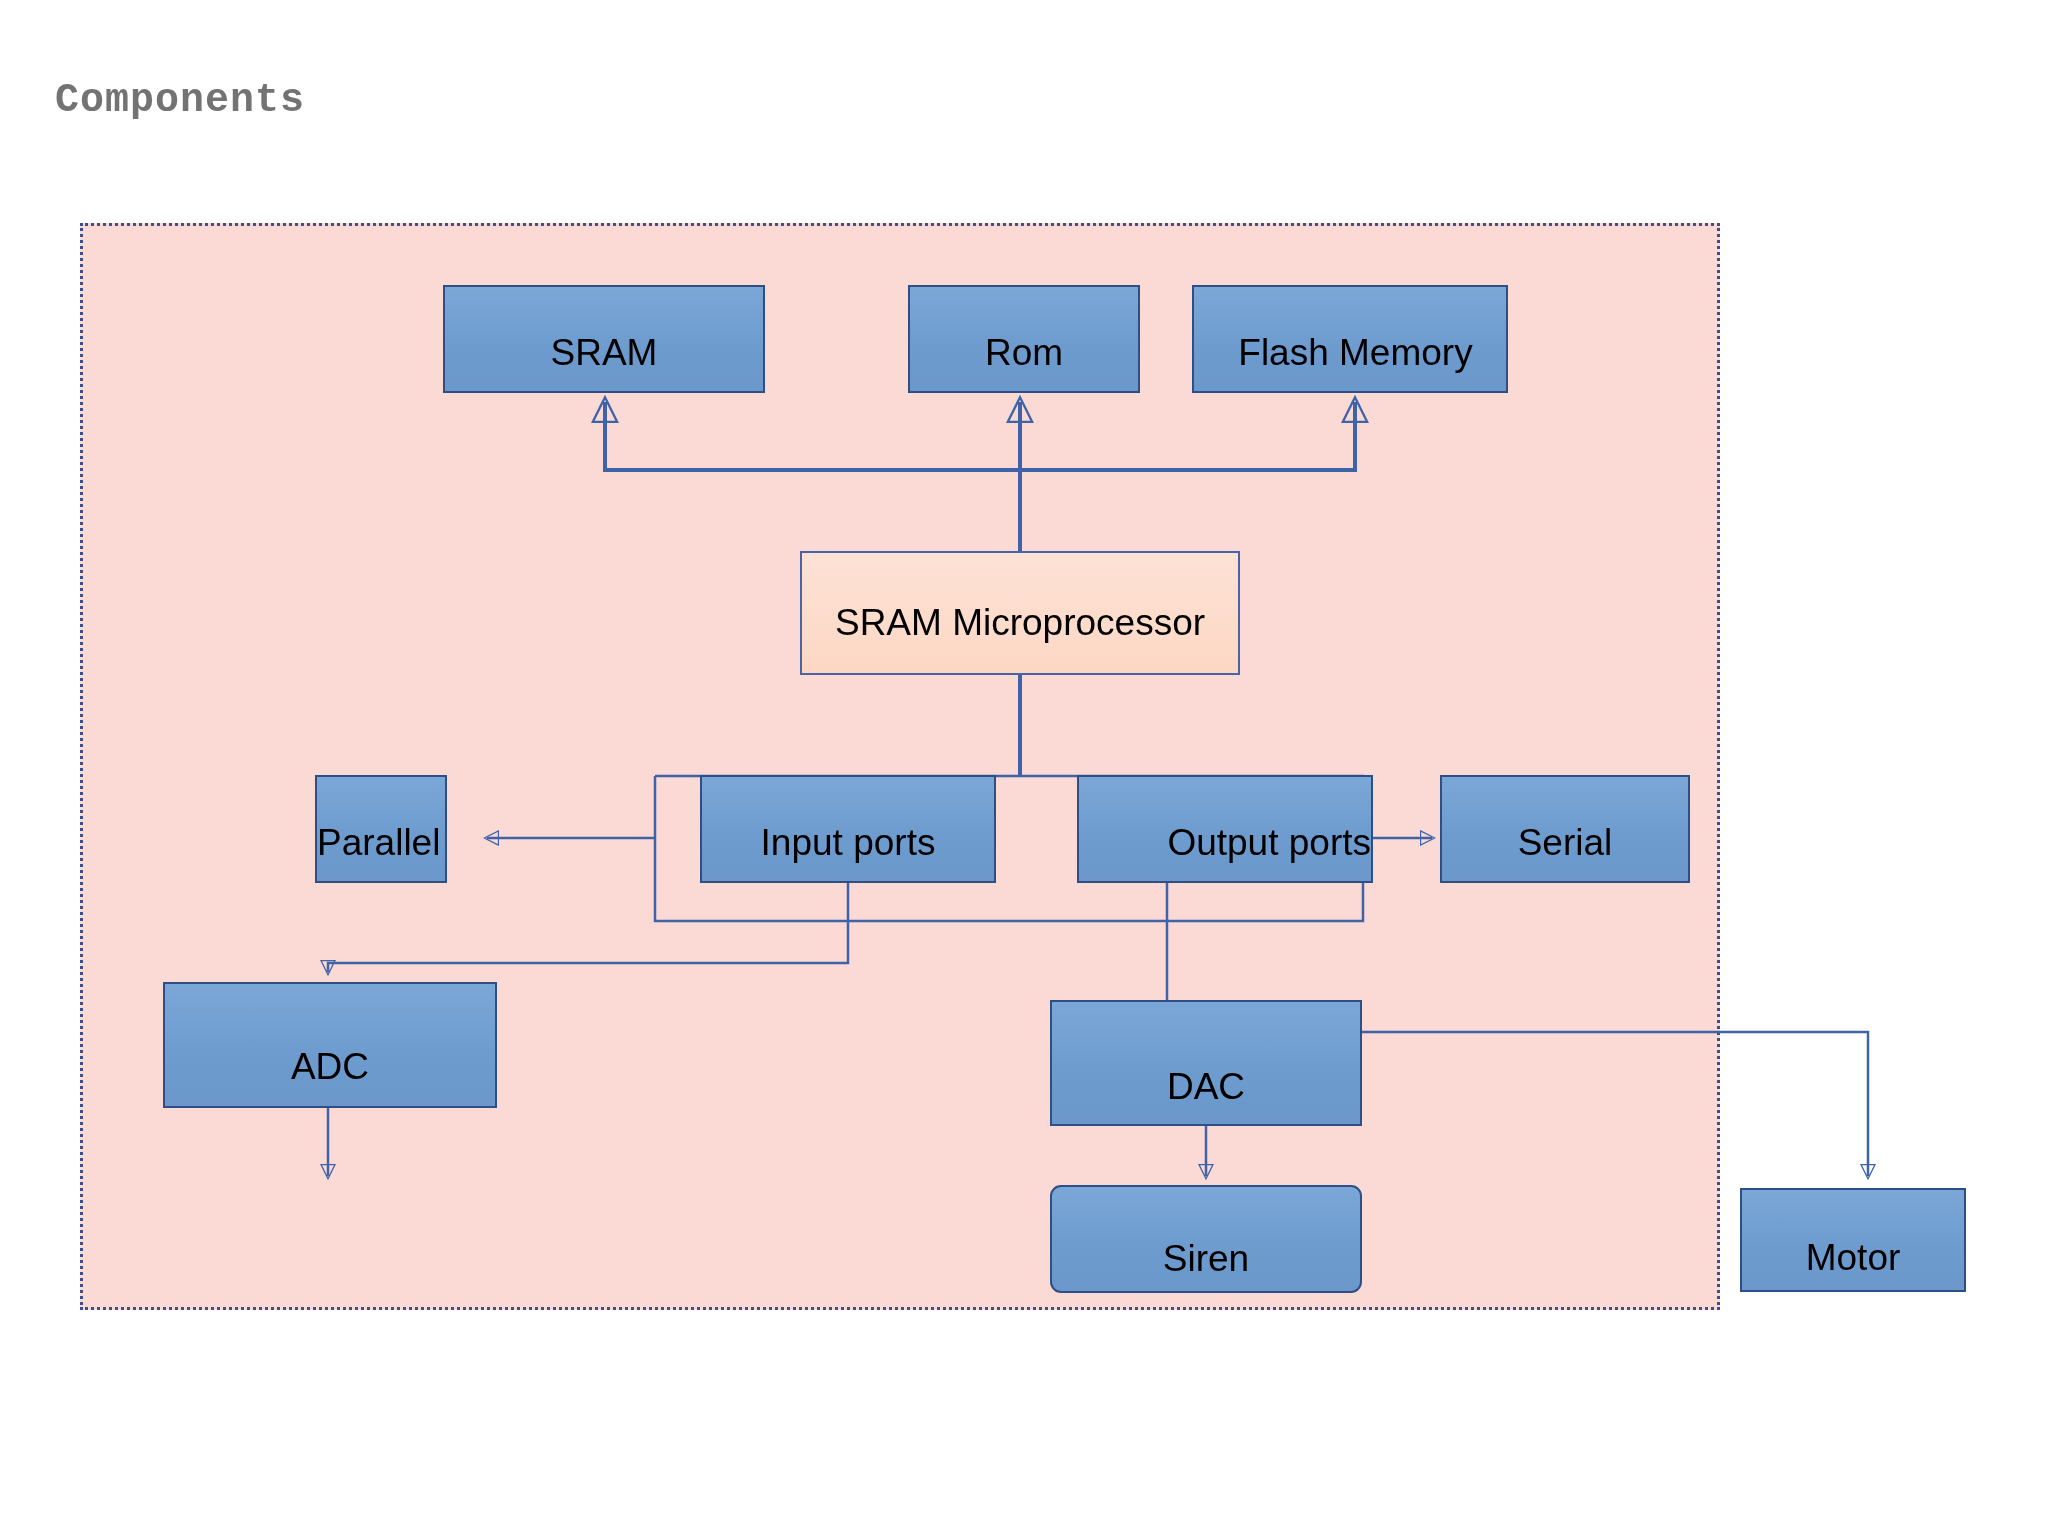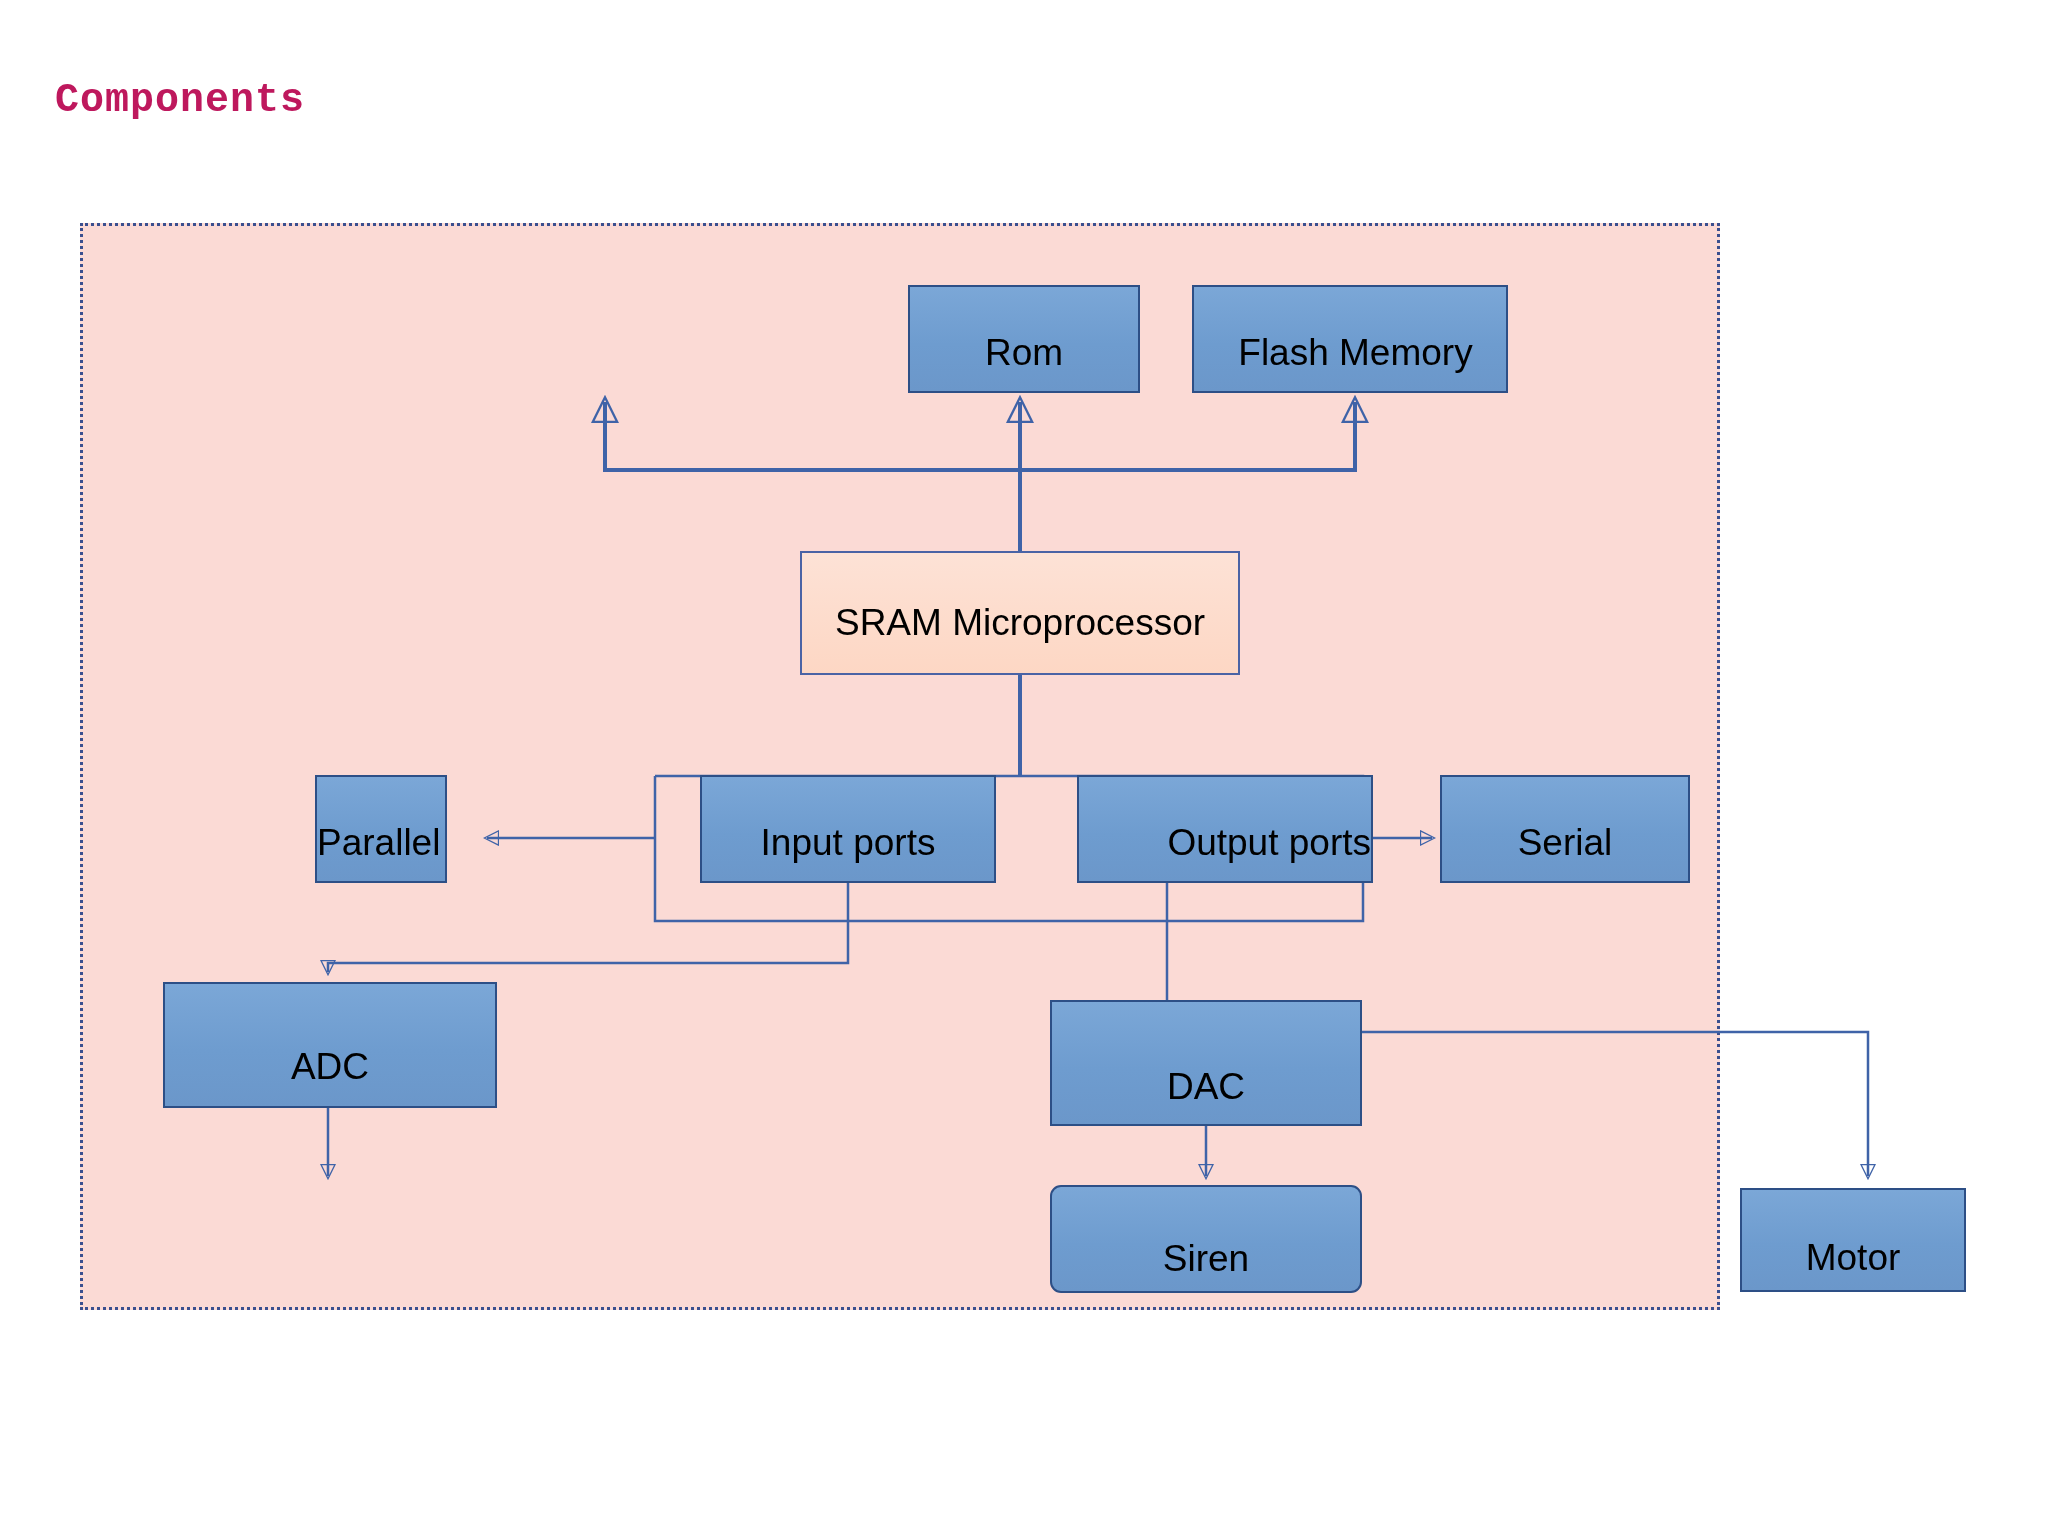--- a/index.html
+++ b/index.html
@@ -16,21 +16,21 @@
   }
 
   #page-title {
     position: absolute;
     left: 55px;
     top: 78px;
     font-family: "Liberation Mono", "DejaVu Sans Mono", monospace;
     font-weight: bold;
     font-size: 40px;
     letter-spacing: 1px;
-    color: #be185d;
+    color: #737373;
     white-space: nowrap;
   }
 
   #canvas {
     position: absolute;
     left: 0;
     top: 0;
     width: 2048px;
     height: 1536px;
   }
@@ -153,20 +153,23 @@
     <line class="wire-thin" x1="1167" y1="883" x2="1167" y2="1090"></line>
     <polyline class="wire-thin" points="1167,1002 1198,1002 1198,1060" marker-end="url(#arrThin)"></polyline>
 
     <polyline class="wire-thin" points="1168,1032 1868,1032 1868,1176" marker-end="url(#arrThin)"></polyline>
 
     <polyline class="wire-thin" points="328,1108 328,1176" marker-end="url(#arrThin)"></polyline>
 
     <polyline class="wire-thin" points="1206,1126 1206,1176" marker-end="url(#arrThin)"></polyline>
   </svg>
 
+  <div class="node node-blue" id="node-sram">
+    <span class="label">SRAM</span>
+  </div>
 
   <div class="node node-blue" id="node-rom">
     <span class="label">Rom</span>
   </div>
 
   <div class="node node-blue" id="node-flash">
     <span class="label">Flash Memory</span>
   </div>
 
   <div class="node node-peach" id="node-risc">

